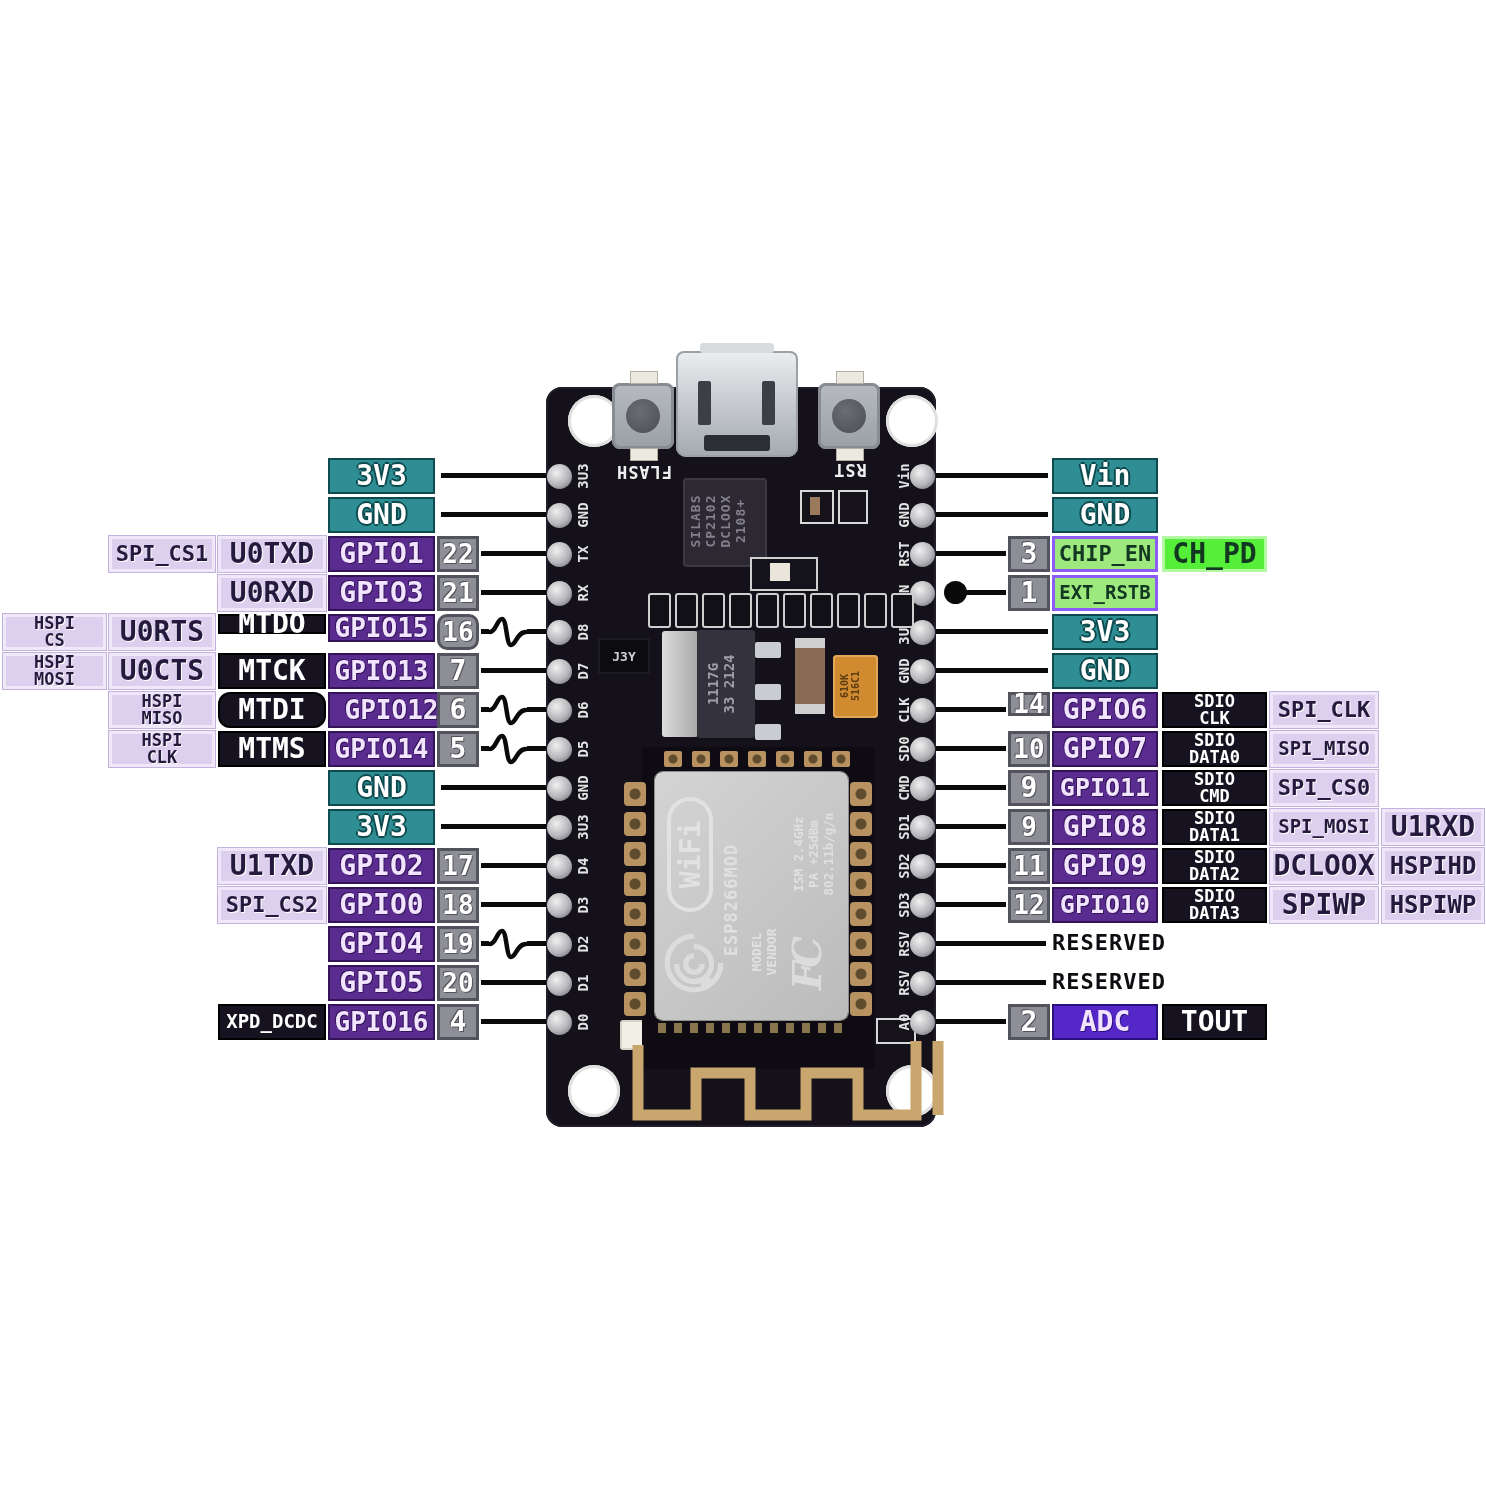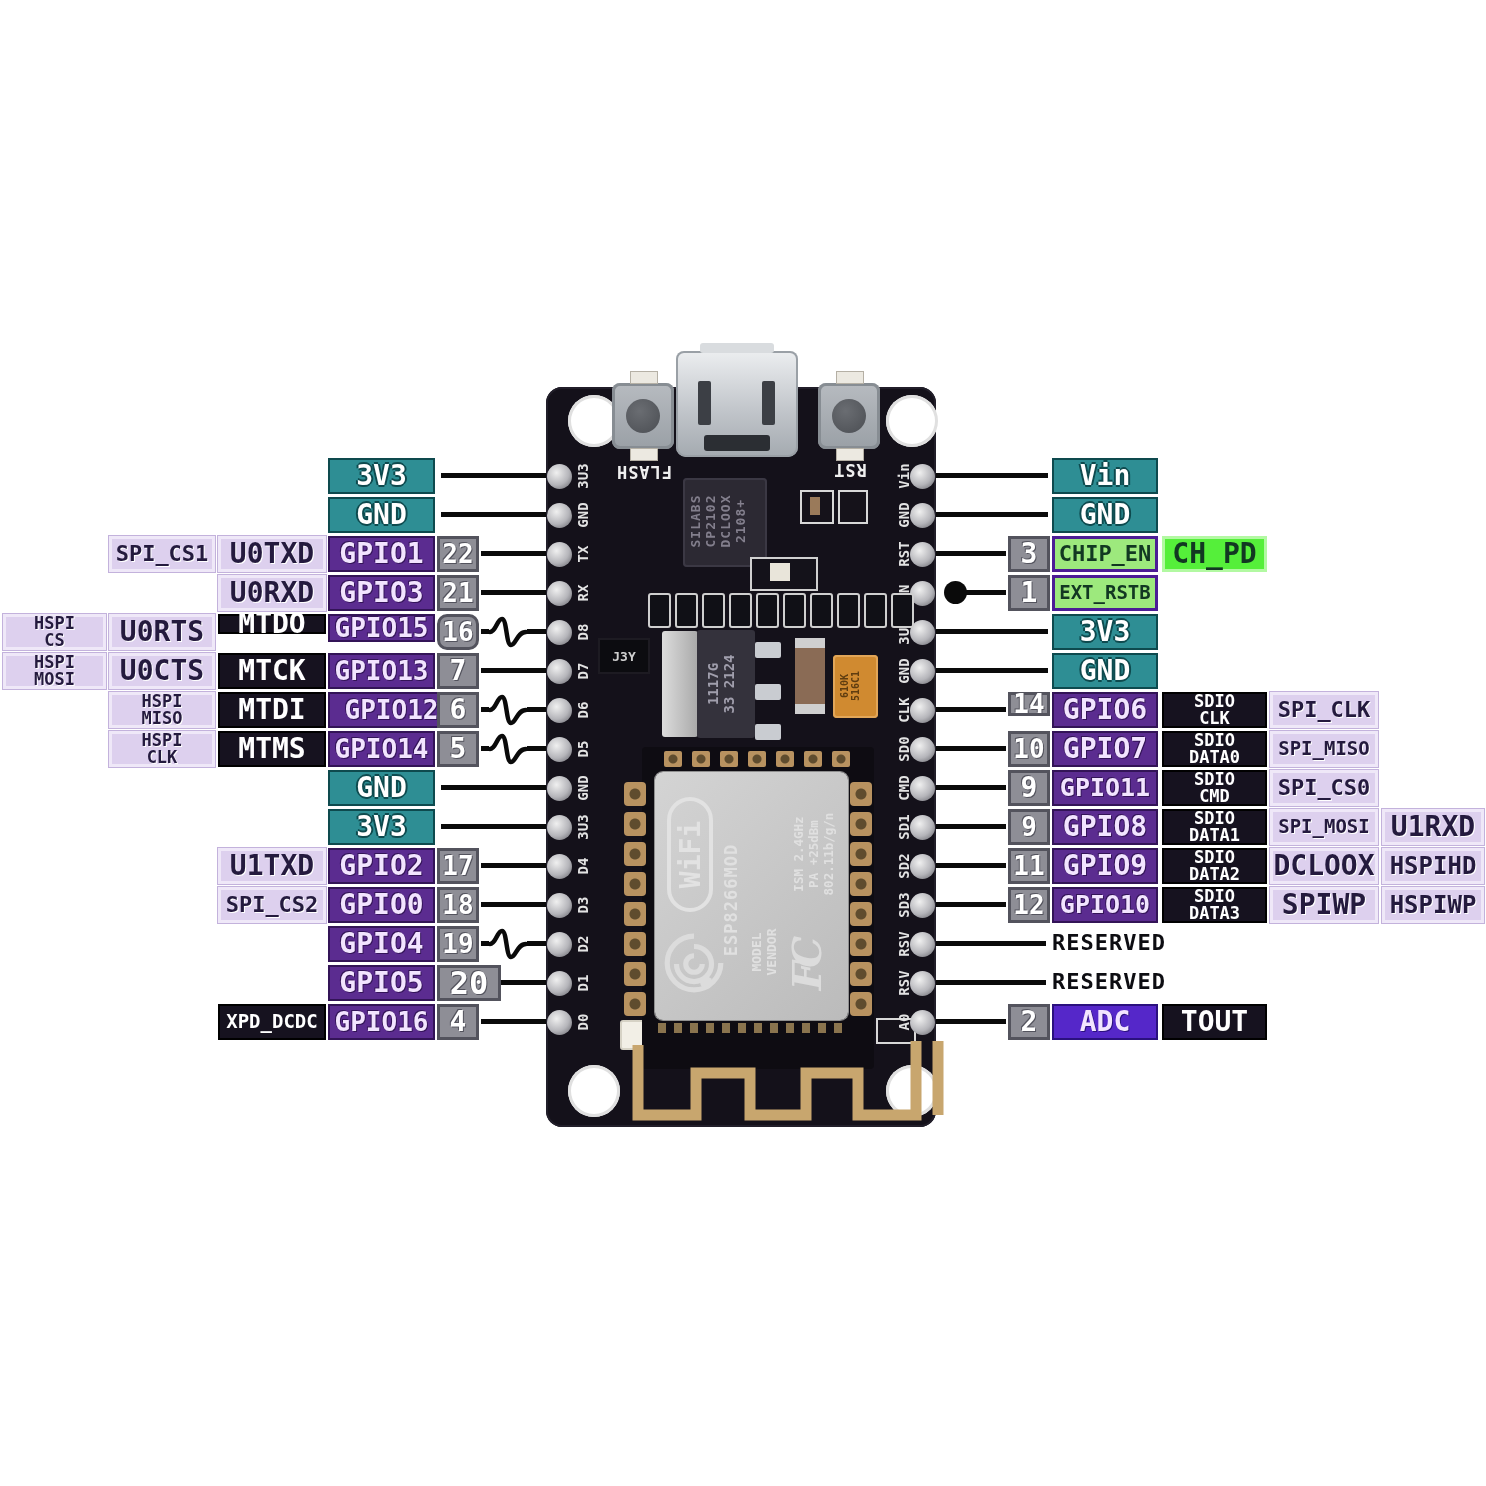--- a/index.html
+++ b/index.html
@@ -10,21 +10,21 @@
        font-weight:bold;line-height:1.02;white-space:pre;text-align:center;}
   .teal{background:var(--teal);border:2px solid var(--tealB);color:#fff;
         text-shadow:2px 0 0 var(--tealB),-2px 0 0 var(--tealB),0 2px 0 var(--tealB),0 -2px 0 var(--tealB);}
   .purple{background:var(--purple);border:2px solid var(--purpleB);color:var(--purpleT);
         text-shadow:1px 1px 0 var(--purpleB),-1px -1px 0 var(--purpleB);}
   .violet{background:var(--violet);border:2px solid var(--violetB);color:var(--purpleT);
         text-shadow:1px 1px 0 var(--violetB);}
   .lav{background:var(--lav);border:3px solid var(--lavB);color:var(--lavT);
         box-shadow:0 0 0 1px #c3b2dc;text-shadow:1px 1px 0 #ffffff;}
   .blackbox{background:var(--blackBox);border:2px solid #000;color:#fff;}
-  .green{background:var(--green);border:3px solid #4c1d95;color:var(--greenT);}
+  .green{background:var(--green);border:3px solid #8b5cf6;color:var(--greenT);}
   .bgreen{background:var(--bgreen);border:3px solid #b2f9a2;color:var(--greenT);}
   .num{background:var(--numBg);border:3px solid var(--numB);color:#fff;
        text-shadow:1px 1px 0 var(--numB),-1px -1px 0 var(--numB);}
   .plain{position:absolute;font-weight:bold;font-size:22px;color:#0d0d12;letter-spacing:1px;white-space:pre;}
   
   .line{position:absolute;height:5px;background:var(--wire);}
   .wdot{position:absolute;width:23px;height:23px;border-radius:50%;background:var(--wire);}
   .squig{position:absolute;}
   
   #board{position:absolute;left:546px;top:387px;width:390px;height:740px;background:var(--board);
@@ -167,40 +167,40 @@
       <div class="box purple" style="left: 328px; top: 614px; width: 107px; height: 28px; font-size: 26px;">GPIO15</div>
       <div class="box num" style="left: 437px; top: 614px; width: 42px; height: 36px; font-size: 26px; border-radius: 10px;">16</div>
       <div class="box lav" style="left: 3px; top: 653px; width: 103px; height: 36px; font-size: 17px;">HSPI
 MOSI</div>
       <div class="box lav" style="left: 109px; top: 653px; width: 106px; height: 36px; font-size: 28px;">U0CTS</div>
       <div class="box blackbox" style="left: 218px; top: 653px; width: 108px; height: 36px; font-size: 28px;">MTCK</div>
       <div class="box purple" style="left: 328px; top: 653px; width: 107px; height: 36px; font-size: 26px;">GPIO13</div>
       <div class="box num" style="left: 437px; top: 653px; width: 42px; height: 36px; font-size: 28px;">7</div>
       <div class="box lav" style="left: 109px; top: 692px; width: 106px; height: 36px; font-size: 17px;">HSPI
 MISO</div>
-      <div class="box blackbox" style="left: 218px; top: 692px; width: 108px; height: 36px; font-size: 28px;">MTDI</div>
+      <div class="box blackbox" style="left: 218px; top: 692px; width: 108px; height: 36px; font-size: 28px; border-radius: 12px;">MTDI</div>
       <div class="box purple" style="left: 328px; top: 692px; width: 127px; height: 36px; font-size: 26px;">GPIO12</div>
       <div class="box num" style="left: 437px; top: 692px; width: 42px; height: 36px; font-size: 28px;">6</div>
       <div class="box lav" style="left: 109px; top: 731px; width: 106px; height: 36px; font-size: 17px;">HSPI
 CLK</div>
       <div class="box blackbox" style="left: 218px; top: 731px; width: 108px; height: 36px; font-size: 28px;">MTMS</div>
       <div class="box purple" style="left: 328px; top: 731px; width: 107px; height: 36px; font-size: 26px;">GPIO14</div>
       <div class="box num" style="left: 437px; top: 731px; width: 42px; height: 36px; font-size: 28px;">5</div>
       <div class="box teal" style="left: 328px; top: 770px; width: 107px; height: 36px; font-size: 28px;">GND</div>
       <div class="box teal" style="left: 328px; top: 809px; width: 107px; height: 36px; font-size: 28px;">3V3</div>
       <div class="box lav" style="left: 218px; top: 848px; width: 108px; height: 36px; font-size: 28px;">U1TXD</div>
       <div class="box purple" style="left: 328px; top: 848px; width: 107px; height: 36px; font-size: 28px;">GPIO2</div>
       <div class="box num" style="left: 437px; top: 848px; width: 42px; height: 36px; font-size: 26px;">17</div>
       <div class="box lav" style="left: 218px; top: 887px; width: 108px; height: 36px; font-size: 22px;">SPI_CS2</div>
       <div class="box purple" style="left: 328px; top: 887px; width: 107px; height: 36px; font-size: 28px;">GPIO0</div>
       <div class="box num" style="left: 437px; top: 887px; width: 42px; height: 36px; font-size: 26px;">18</div>
       <div class="box purple" style="left: 328px; top: 926px; width: 107px; height: 36px; font-size: 28px;">GPIO4</div>
       <div class="box num" style="left: 437px; top: 926px; width: 42px; height: 36px; font-size: 26px;">19</div>
       <div class="box purple" style="left: 328px; top: 965px; width: 107px; height: 36px; font-size: 28px;">GPIO5</div>
-      <div class="box num" style="left: 437px; top: 965px; width: 64px; height: 36px; font-size: 32px;">20</div>
+      <div class="box num" style="left: 437px; top: 965px; width: 42px; height: 36px; font-size: 26px;">20</div>
       <div class="box blackbox" style="left: 218px; top: 1004px; width: 108px; height: 36px; font-size: 19px;">XPD_DCDC</div>
       <div class="box purple" style="left: 328px; top: 1004px; width: 107px; height: 36px; font-size: 26px;">GPIO16</div>
       <div class="box num" style="left: 437px; top: 1004px; width: 42px; height: 36px; font-size: 28px;">4</div>
       <div class="box teal" style="left: 1052px; top: 458px; width: 106px; height: 36px; font-size: 28px;">Vin</div>
       <div class="box teal" style="left: 1052px; top: 497px; width: 106px; height: 36px; font-size: 28px;">GND</div>
       <div class="box green" style="left: 1052px; top: 536px; width: 106px; height: 36px; font-size: 22px;">CHIP_EN</div>
       <div class="box bgreen" style="left: 1162px; top: 536px; width: 105px; height: 36px; font-size: 28px;">CH_PD</div>
       <div class="box num" style="left: 1008px; top: 536px; width: 42px; height: 36px; font-size: 28px;">3</div>
       <div class="box green" style="left: 1052px; top: 575px; width: 106px; height: 36px; font-size: 19px;">EXT_RSTB</div>
       <div class="box num" style="left: 1008px; top: 575px; width: 42px; height: 36px; font-size: 28px;">1</div>

